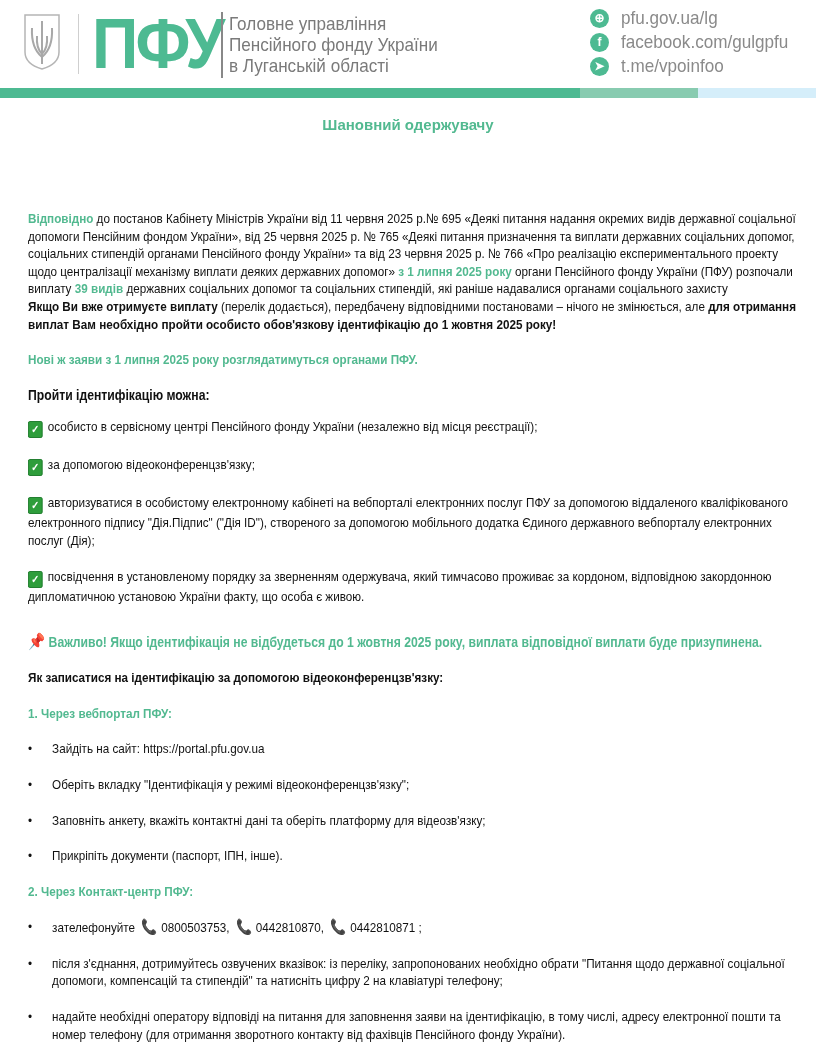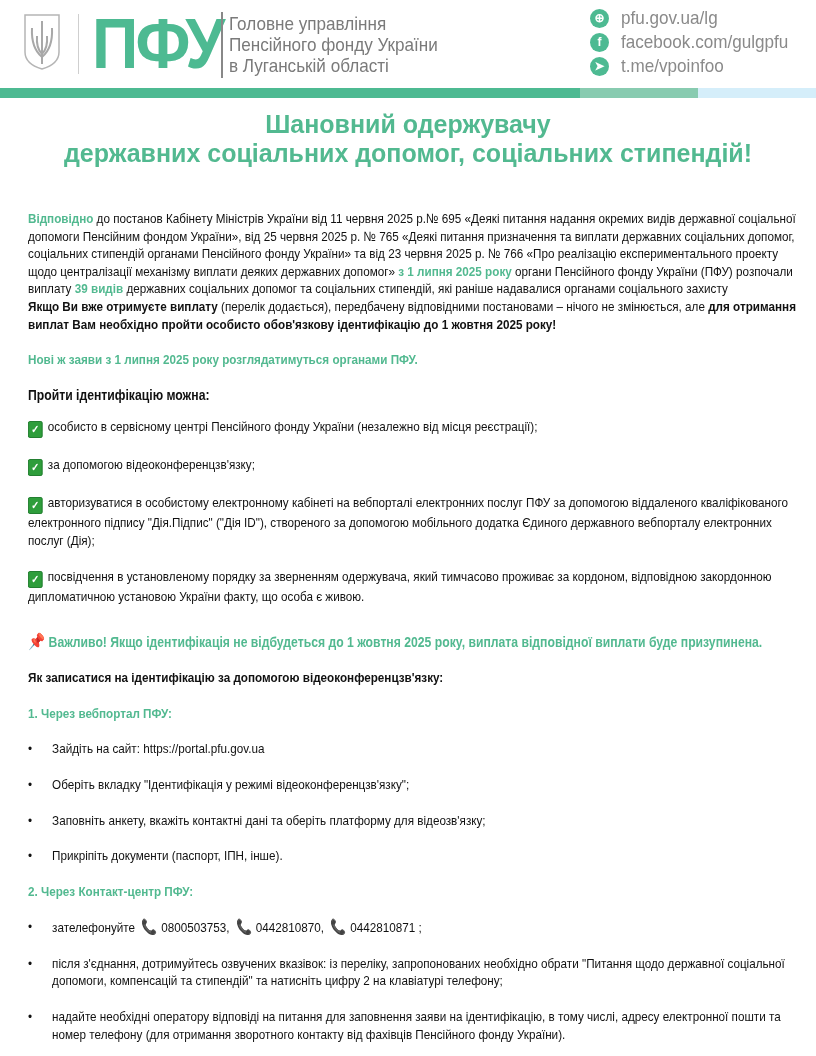--- a/index.html
+++ b/index.html
@@ -28,21 +28,21 @@
     margin-right: 12px;
   }
   .contact .txt { font-size: 19px; color: #8a8a8a; transform: scaleX(0.9); transform-origin: left center; white-space: nowrap; }
   .bar { position: absolute; top: 88px; height: 10px; }
   .bar.b1 { left: 0; width: 580px; background: #4dba92; }
   .bar.b2 { left: 580px; width: 118px; background: #88cbb0; }
   .bar.b3 { left: 698px; width: 118px; background: #d5eefa; }
 
   .title {
     position: absolute; left: 0; width: 816px; top: 110px; text-align: center; color: #52b990;
-    font-weight: bold; font-size: 25px; line-height: 29px;
+    font-weight: bold; font-size: 15px; line-height: 29px;
   }
   .content { position: absolute; left: 28px; top: 182px; width: 770px; font-size: 13.6px; line-height: 17.6px; margin-top: 28px; }
   .cond { transform: scaleX(0.86); transform-origin: left top; width: 895px; }
   .green { color: #52b990; font-weight: bold; }
   .b { font-weight: bold; }
   p { margin: 0; }
   .mt14 { margin-top: 14px; }
   .mt18 { margin-top: 18px; }
   .chk {
     display: inline-block; width: 15px; height: 15px; background: #2e9d3b; border: 1px solid #1b7a29;
@@ -85,21 +85,20 @@
       <span class="txt">t.me/vpoinfoo</span>
     </div>
   </div>
   <div class="bar b1"></div>
   <div class="bar b2"></div>
   <div class="bar b3"></div>
 </div>
 
 <div class="title">
   <div>Шановний одержувачу</div>
-  <div>державних соціальних допомог, соціальних стипендій!</div>
 </div>
 
 <div class="content">
  <div class="cond">
   <p><span class="green">Відповідно</span><span> до постанов Кабінету Міністрів України від 11 червня 2025 р.№ 695 «Деякі питання надання окремих видів державної соціальної допомоги Пенсійним фондом України», від 25 червня 2025 р. № 765 «Деякі питання призначення та виплати державних соціальних допомог, соціальних стипендій органами Пенсійного фонду України» та від 23 червня 2025 р. № 766 «Про реалізацію експериментального проекту щодо централізації механізму виплати деяких державних допомог» </span><span class="green">з 1 липня 2025 року</span><span> органи Пенсійного фонду України (ПФУ) розпочали виплату </span><span class="green">39 видів</span><span> державних соціальних допомог та соціальних стипендій, які раніше надавалися органами соціального захисту</span></p>
   <p><span class="b">Якщо Ви вже отримуєте виплату</span><span> (перелік додається), передбачену відповідними постановами – нічого не змінюється, але </span><span class="b">для отримання виплат Вам необхідно пройти особисто обов'язкову ідентифікацію до 1 жовтня 2025 року!</span></p>
 
   <p class="mt18 green">Нові ж заяви з 1 липня 2025 року розглядатимуться органами ПФУ.</p>
 
   <p class="mt18 b sec-head">Пройти ідентифікацію можна:</p>

